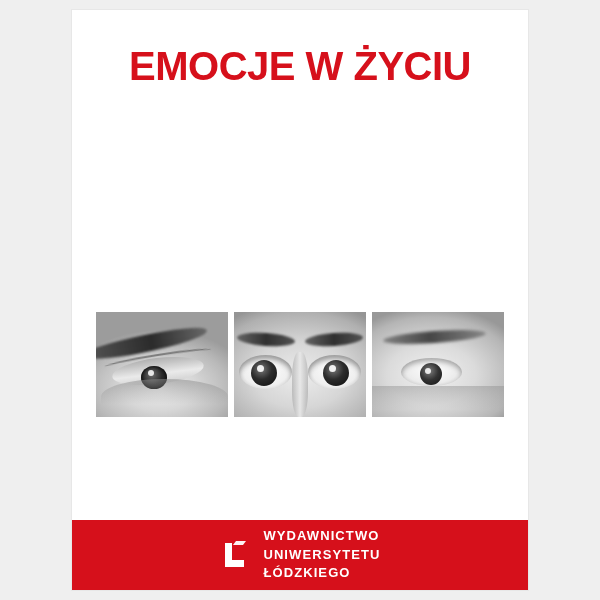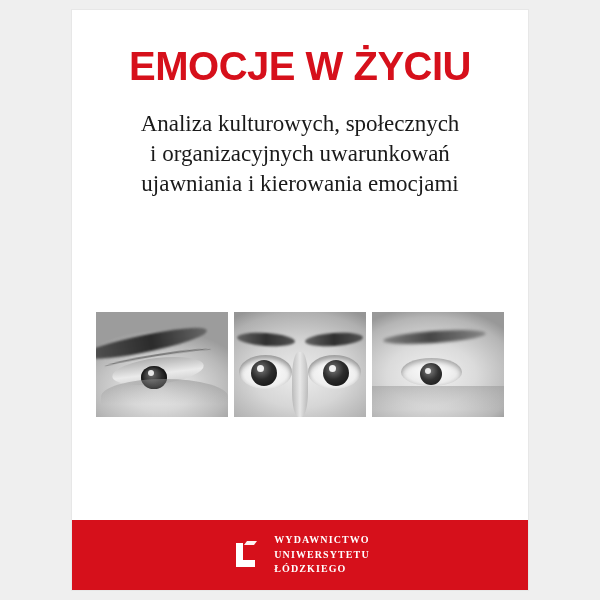--- a/index.html
+++ b/index.html
@@ -295,46 +295,41 @@
   .pub-logo {
     width: 34px;
     height: 34px;
     position: relative;
     flex: none;
   }
   .pub-logo svg { display: block; }
 
   .pub-text {
     color: #ffffff;
-    font-family: Liberation Serif, serif;
-    font-size: 10px;
+    font-family: Liberation Sans, sans-serif;
+    font-size: 13px;
     font-weight: bold;
     line-height: 1.45;
     letter-spacing: 1.1px;
     text-transform: uppercase;
   }
   .pub-text div { white-space: nowrap; }
 </style>
 </head>
 <body>
 
 <div class="page">
 
   <div class="cover">
 
     <div class="title-block">
       <h1 class="main-title">
         <span>EMOCJE W ŻYCIU</span><br>
       </h1>
 
-      <div class="subtitle">
-        <div>Analiza kulturowych, społecznych</div>
-        <div>i organizacyjnych uwarunkowań</div>
-        <div>ujawniania i kierowania emocjami</div>
-      </div>
 
     </div>
 
     <div class="photo-strip">
 
       <div class="photo eye1">
         <div class="brow"></div>
         <div class="fold"></div>
         <div class="lid"></div>
         <div class="iris"></div>

